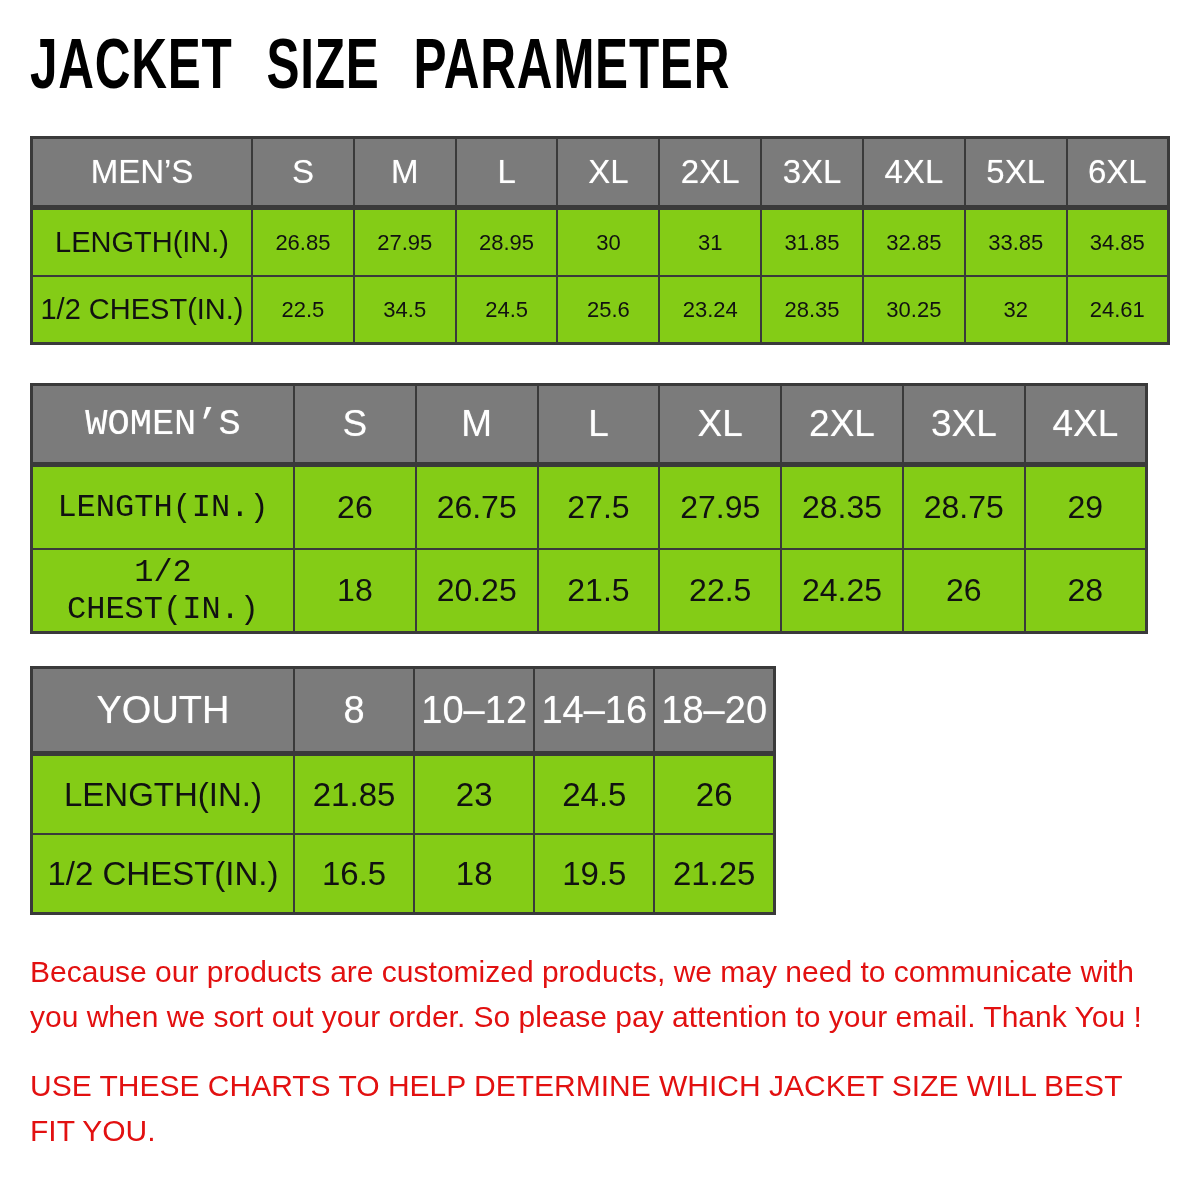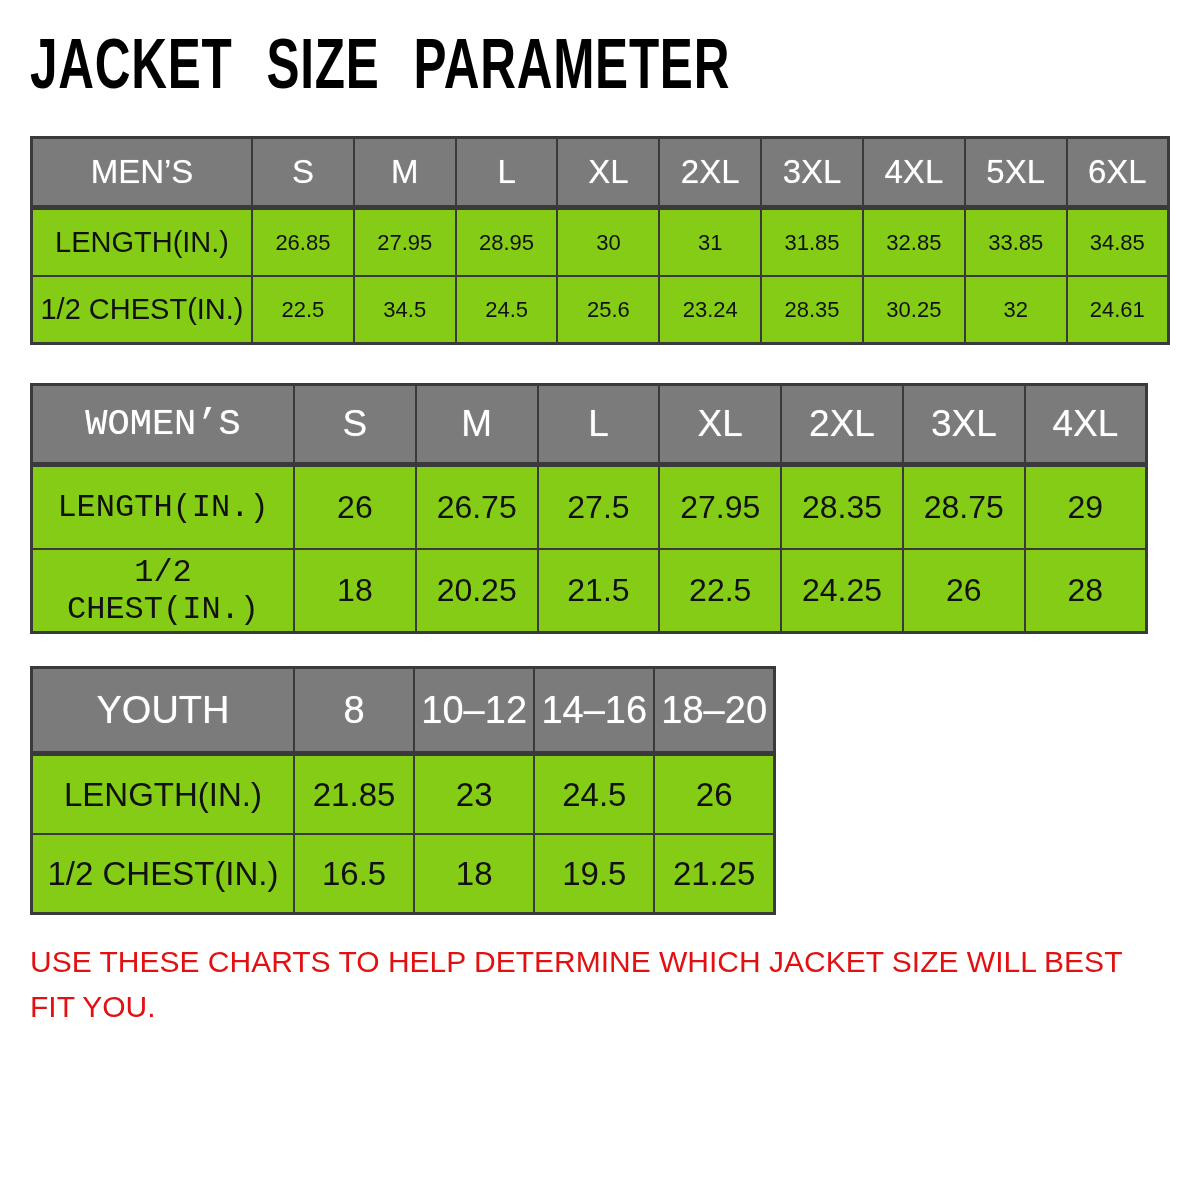--- a/index.html
+++ b/index.html
@@ -196,16 +196,17 @@
         <tr>
           <td>1/2 CHEST(IN.)</td>
           <td>16.5</td>
           <td>18</td>
           <td>19.5</td>
           <td>21.25</td>
         </tr>
       </tbody>
     </table>
 
+  <p class="para">Because our products are customized products, we may need to communicate with you when we sort out your order. So please pay attention to your email. Thank You !</p>
 
   <p class="para para-caps">USE THESE CHARTS TO HELP DETERMINE WHICH JACKET SIZE WILL BEST FIT YOU.</p>
 
 </div>
 
 </body></html>

